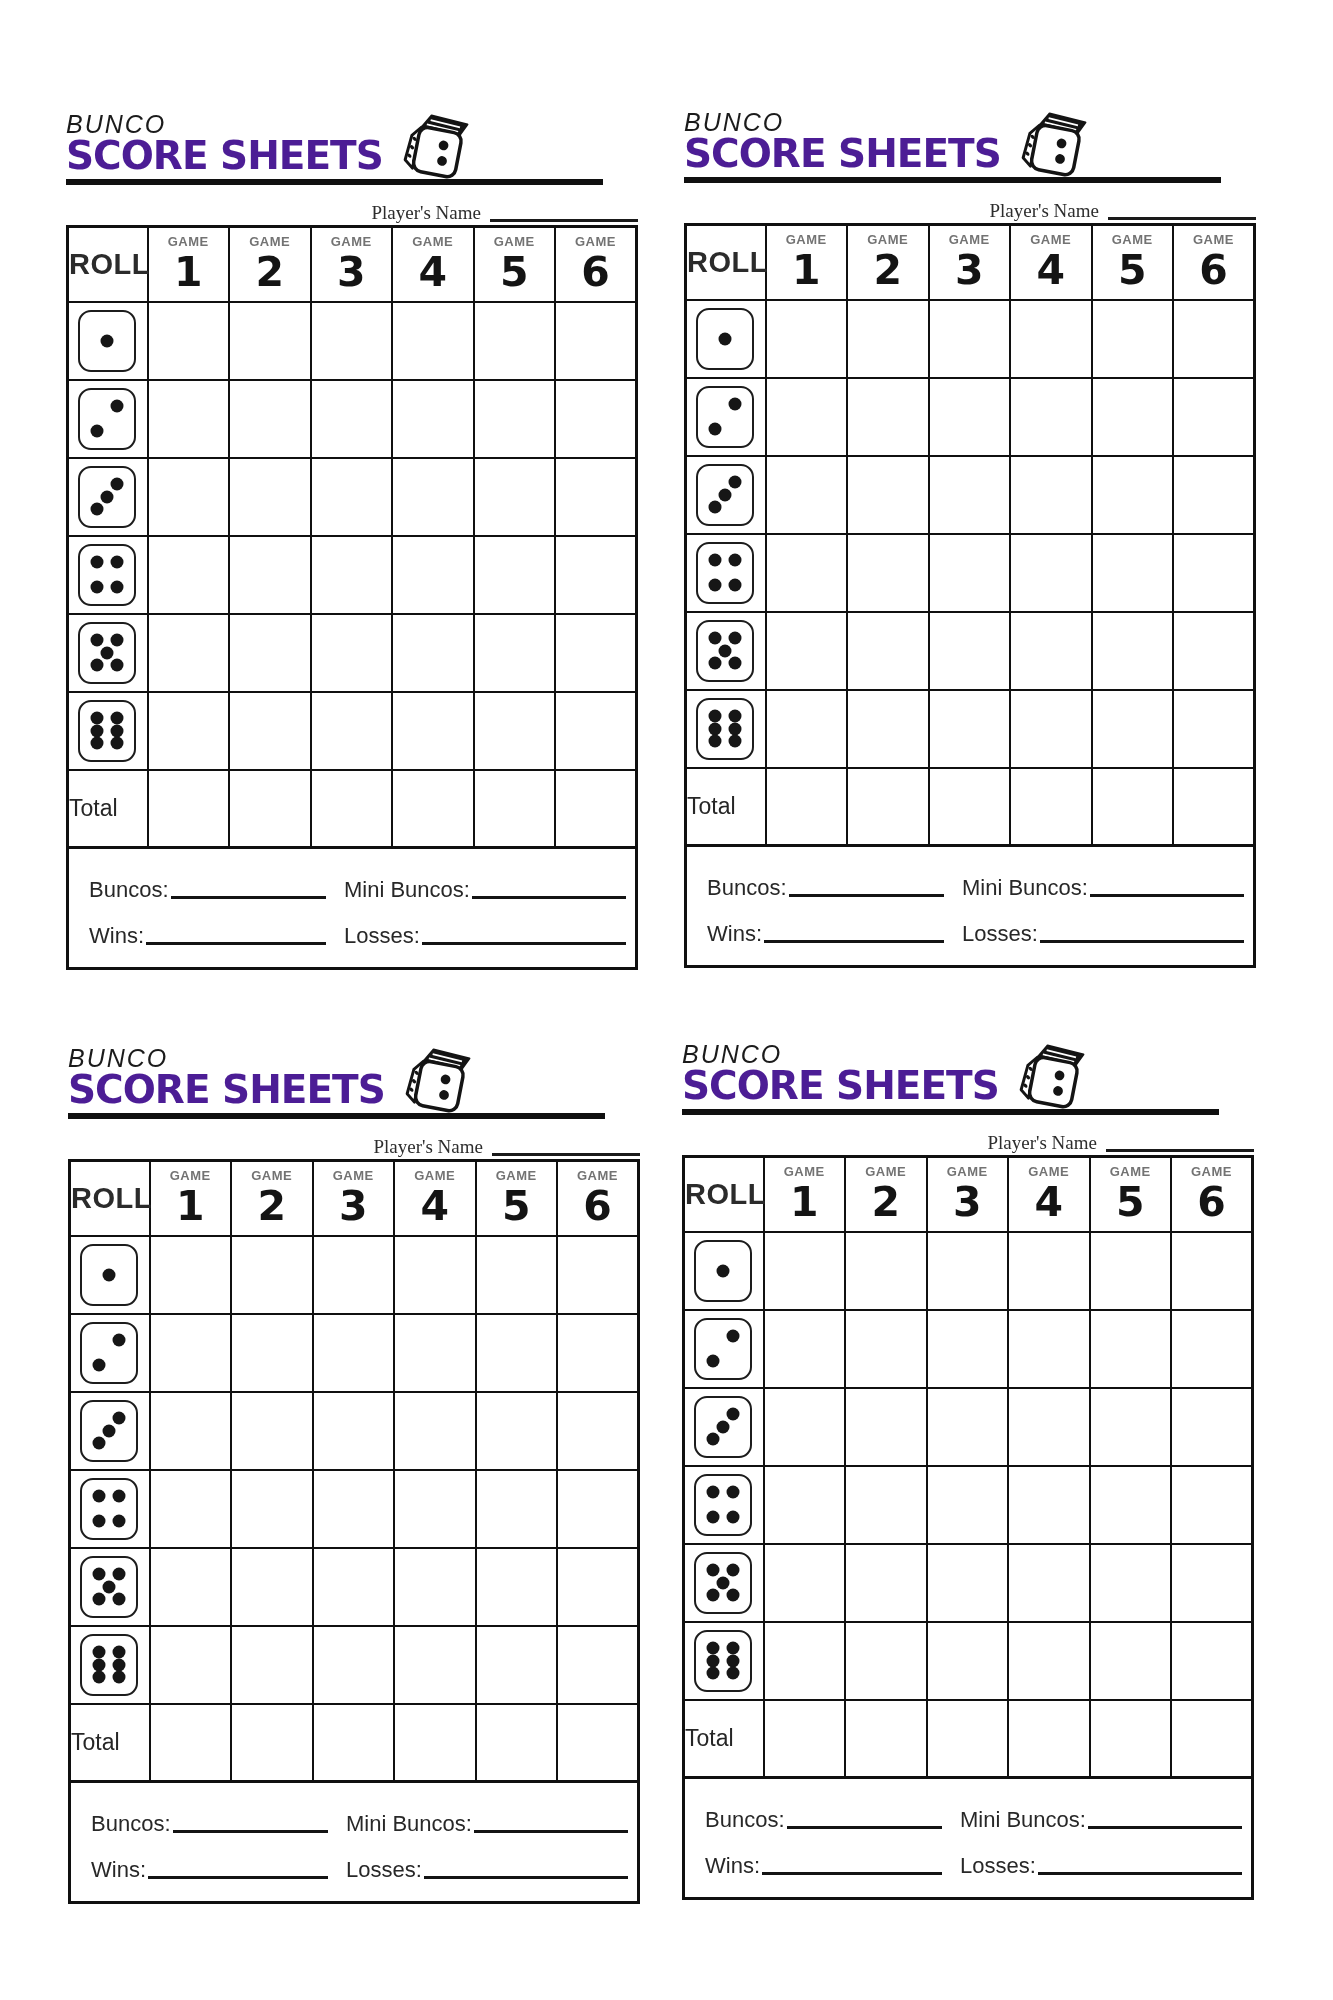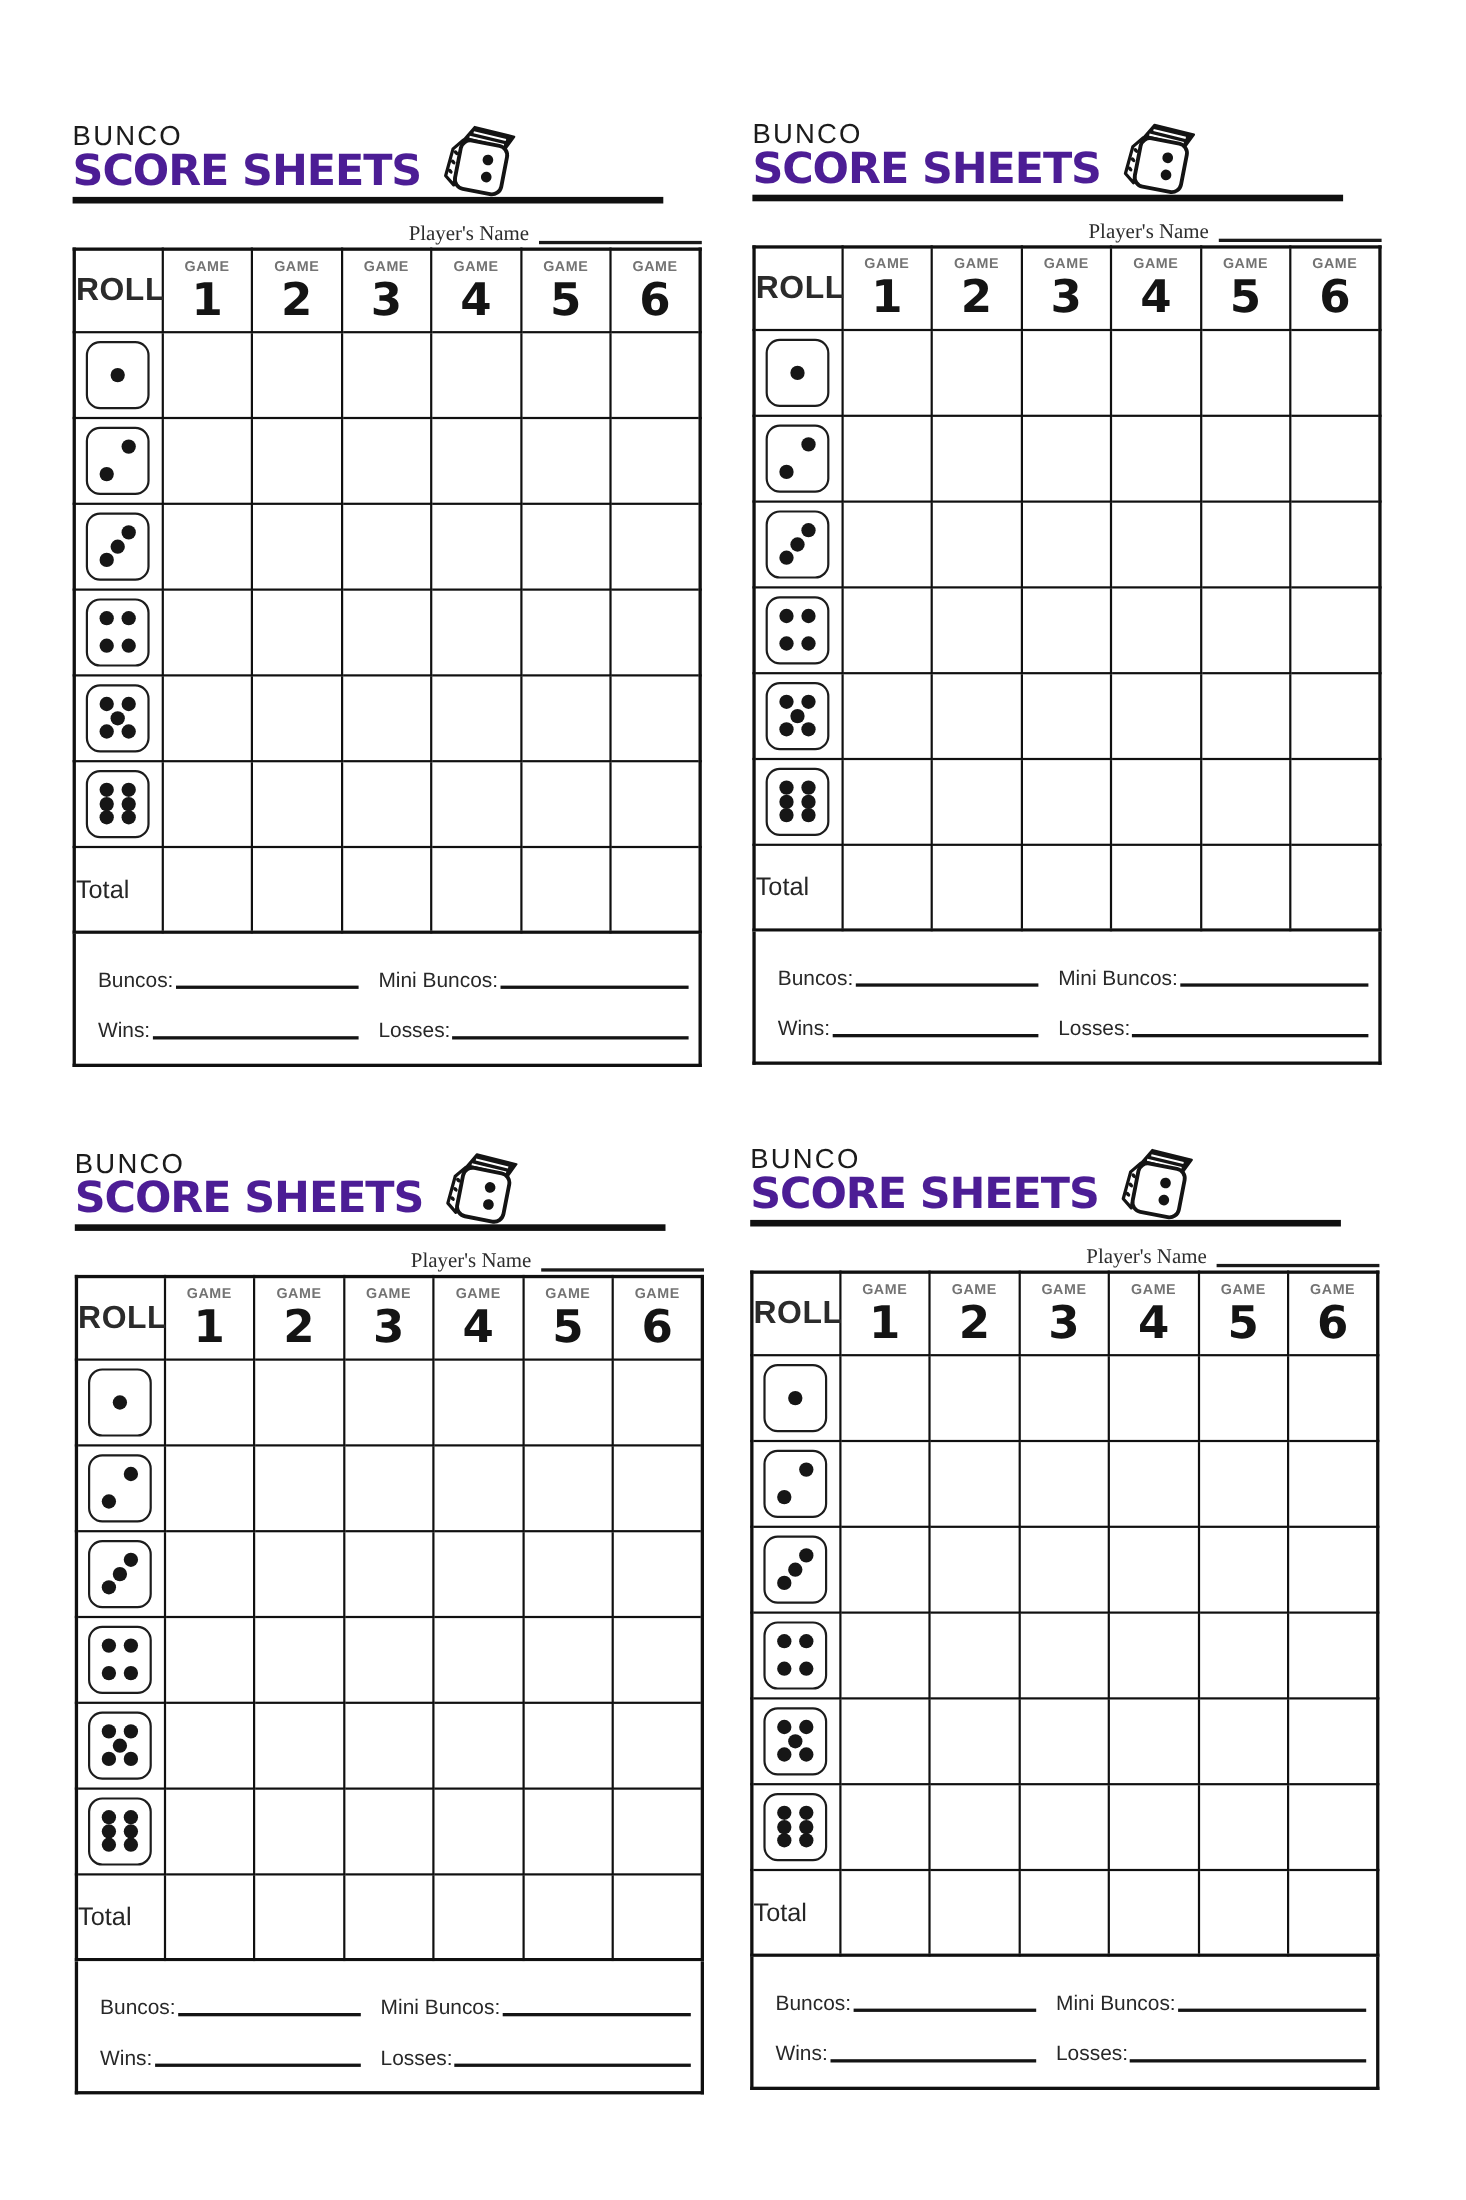--- a/index.html
+++ b/index.html
@@ -7,21 +7,21 @@
     position:relative; width:1333px; height:2000px;
     background:#ffffff; overflow:hidden;
     font-family:"Liberation Sans", sans-serif;
     color:#141414;
   }
   .sheet { position:absolute; width:574px; }
 
   
   .sheet-header { position:relative; }
   .brand {
-    font-size:25px; line-height:24px; letter-spacing:2px; color:#1b1b1b;
+    font-size:25px; line-height:24px; letter-spacing:2px; color:#1b1b1b;font-style:italic;
   }
   .main-title {
     font-family:"DejaVu Sans", sans-serif; font-weight:bold;
     font-size:39px; line-height:40px; letter-spacing:-1px; color:#4c1d95;
   }
   .dice-icon { position:absolute; left:326px; top:0px; z-index:2; }
   .title-rule { margin-top:3px; width:537px; height:6px; background:#101010; }
 
   
   .player-row {
@@ -77,21 +77,21 @@
     width:572px; height:121px; box-sizing:border-box;
     border:3px solid #101010; border-top:none;
     padding:12px 9px 0 20px; background:#ffffff;
   }
   .frow { display:flex; align-items:flex-end; height:40px; }
   .frow + .frow { margin-top:6px; }
   .fpair { display:flex; align-items:flex-end; }
   .fpair-a { width:237px; }
   .fpair-b { flex:1; }
   .fgap { width:18px; }
-  .flabel { font-size:19px; line-height:1; color:#282828; white-space:nowrap;text-align:right; }
+  .flabel { font-size:22px; line-height:1; color:#282828; white-space:nowrap;text-align:right; }
   .fline { flex:1; height:3px; background:#141414; margin-bottom:2px; margin-left:2px; }
 </style>
 </head>
 <body>
 
 <div id="page">
     <section class="sheet" style="left: 66px; top: 112px;">
 
     <header class="sheet-header">
       <div class="brand">BUNCO</div>

